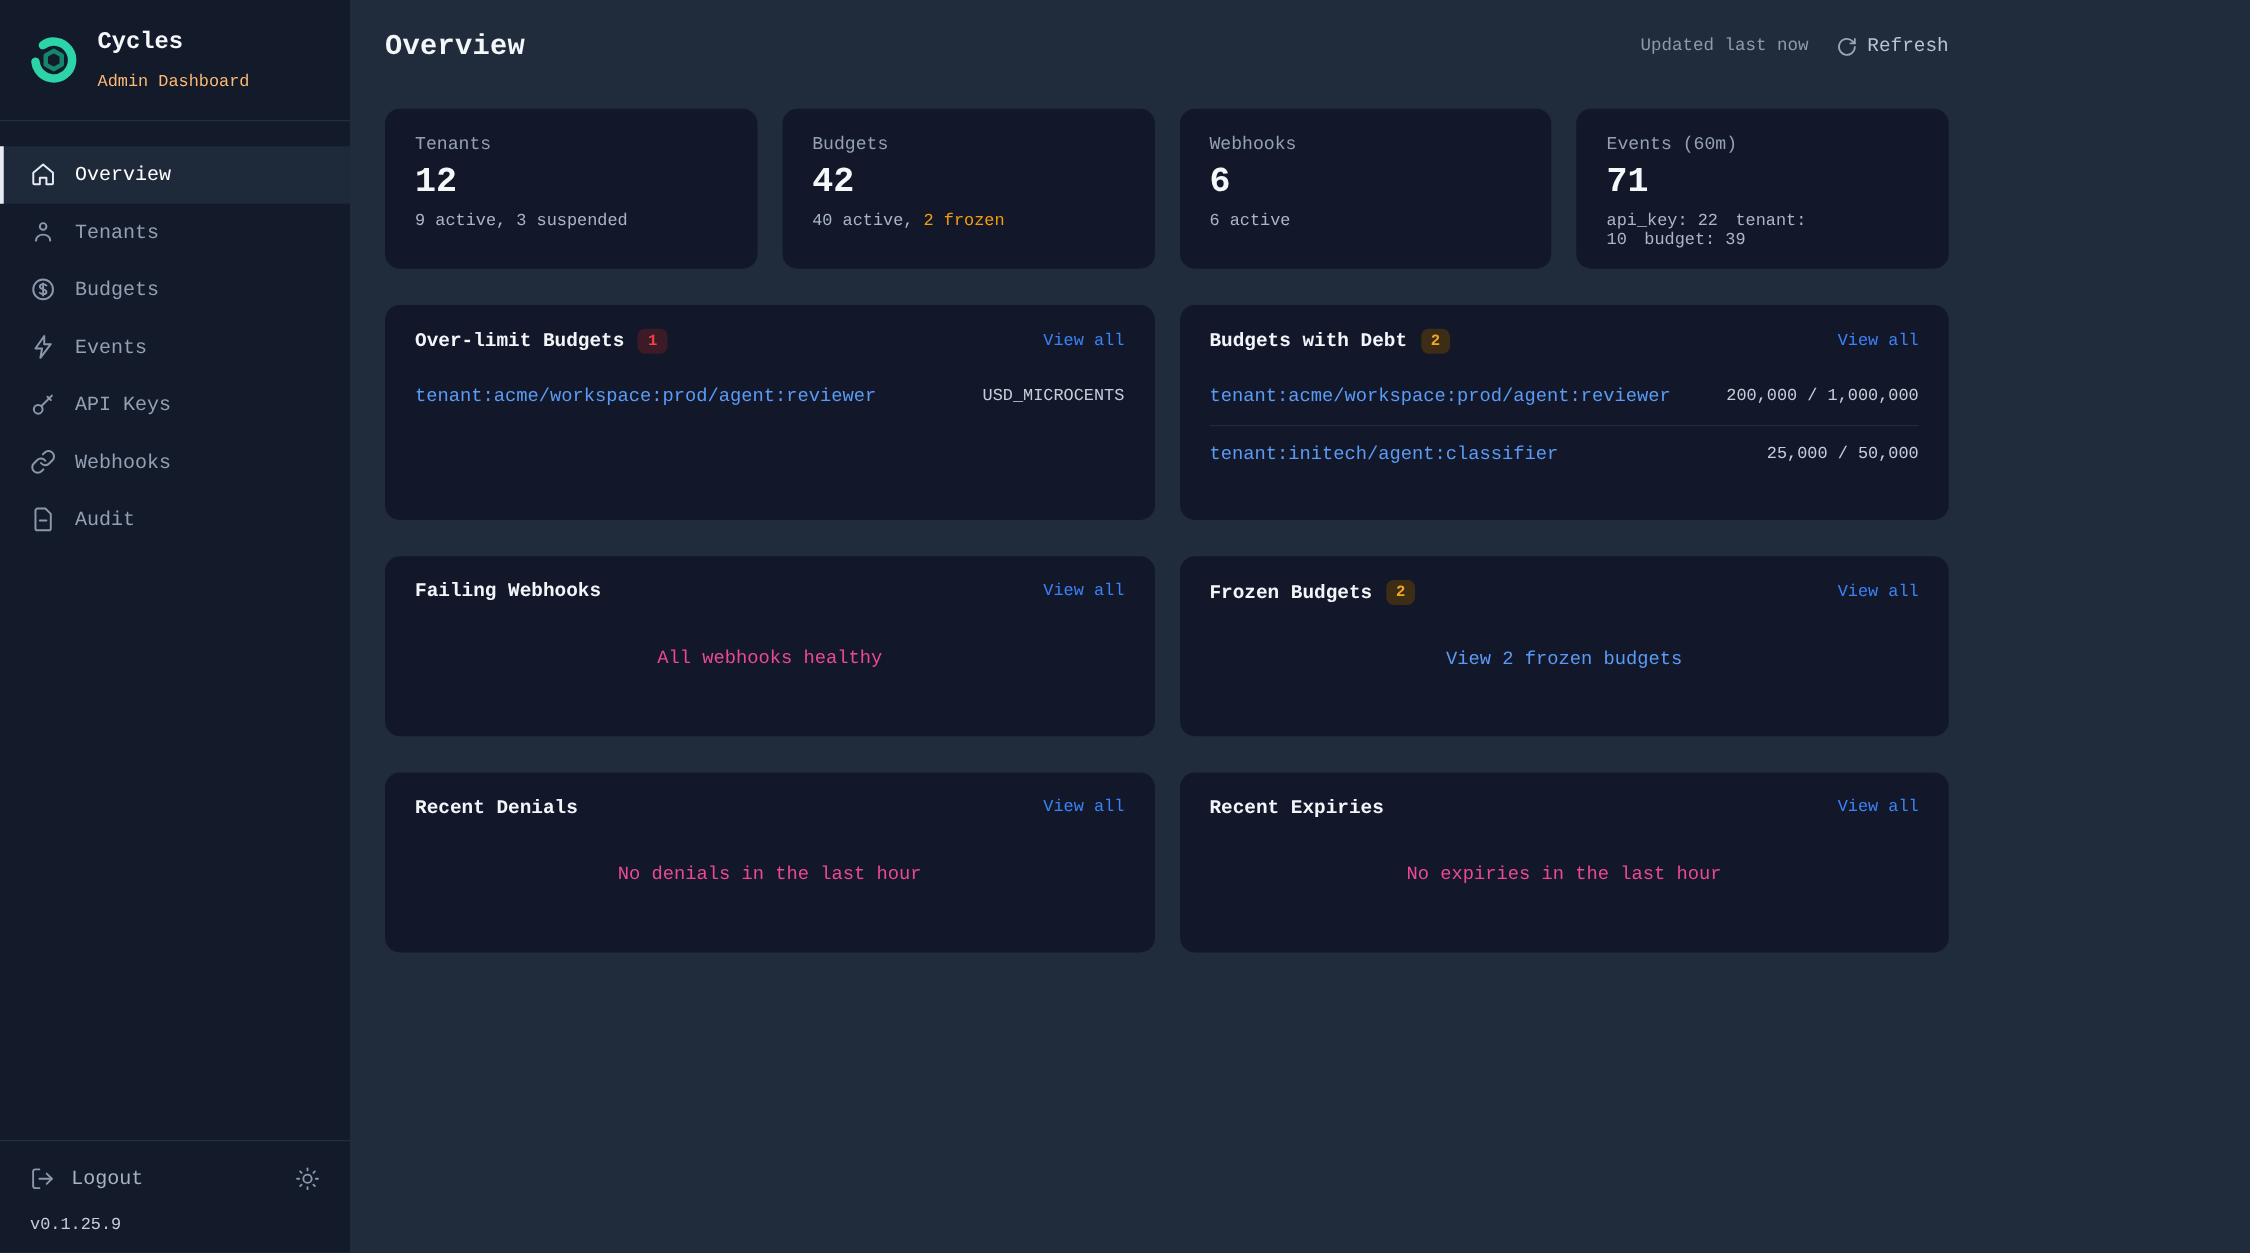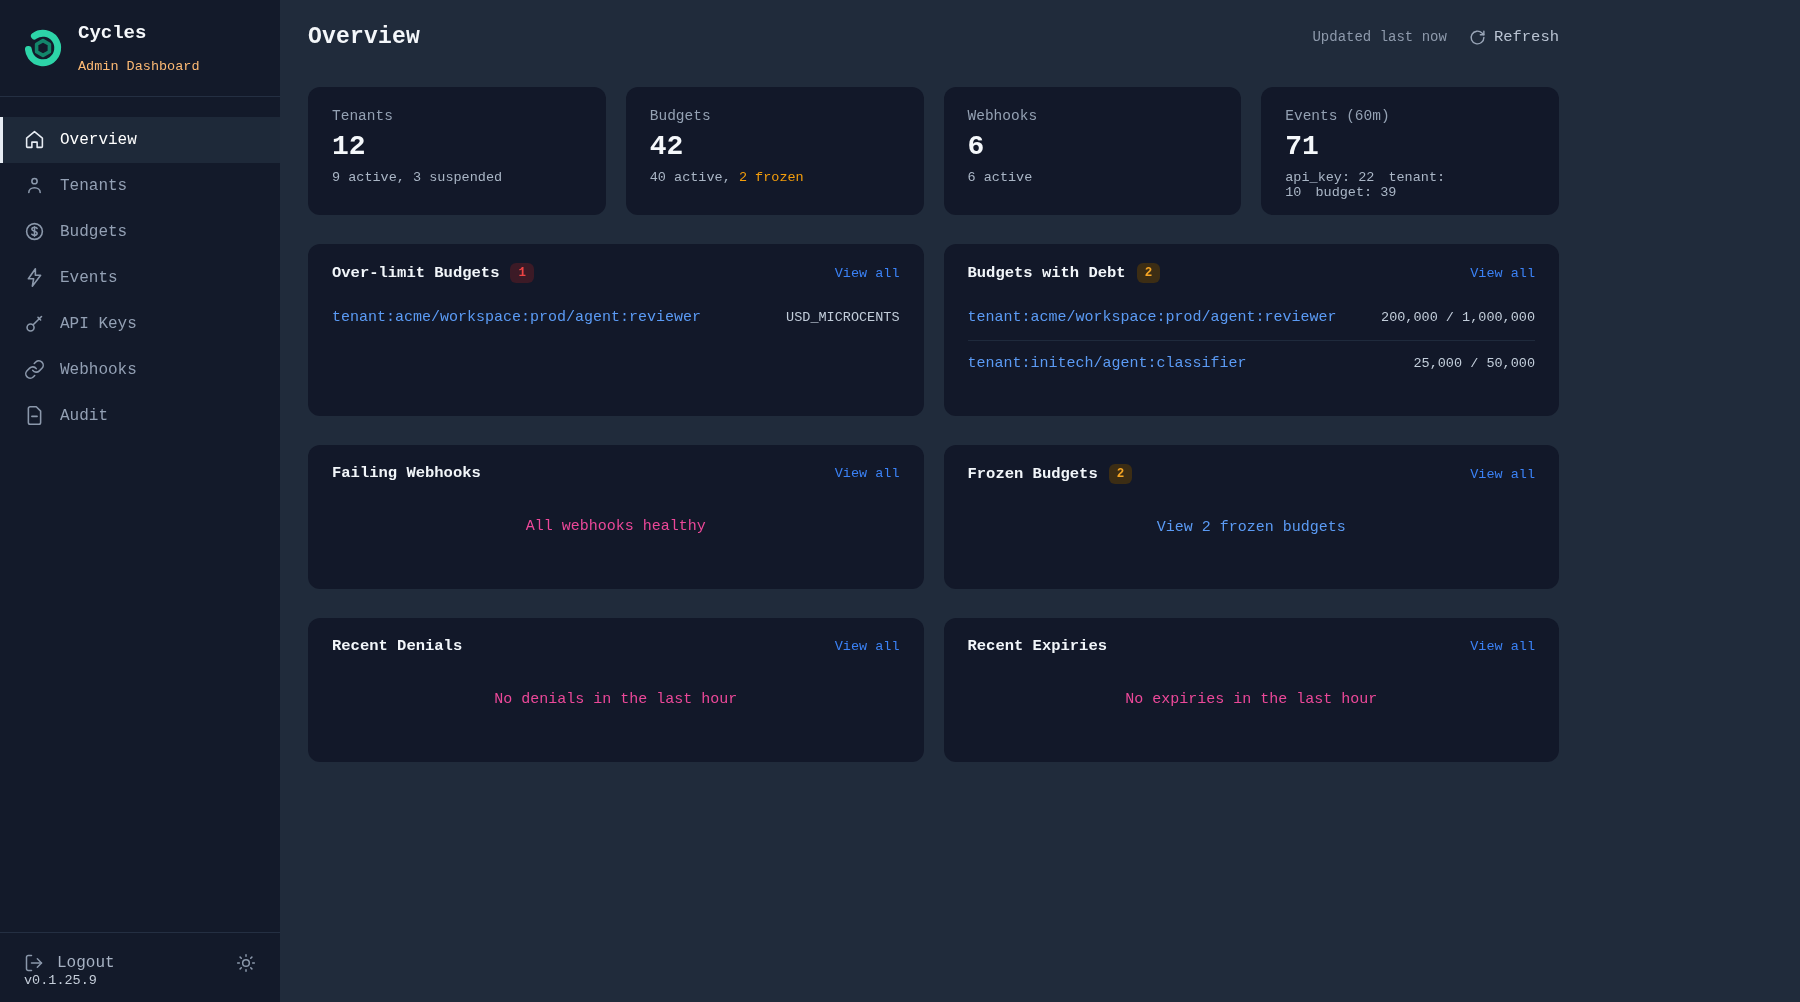--- a/index.html
+++ b/index.html
@@ -47,21 +47,21 @@
     padding: 20px 24px 14px 24px;
   }
   .logout-row { display: flex; align-items: center; justify-content: space-between; }
   .logout-btn {
     display: flex; align-items: center; gap: 13px;
     color: #a7b2c3; font-size: 16px; cursor: pointer; background: none; border: none;
     font-family: inherit;
   }
   .logout-btn .icon { width: 20px; height: 20px; display: inline-flex; color: #8b98ab; }
   .theme-toggle { background: none; border: none; cursor: pointer; color: #8b98ab; width: 20px; height: 20px; display: inline-flex; }
-  .version { font-size: 13.5px; color: #c4cdd9; }
+  .version { font-size: 13.5px; color: #c4cdd9; margin-top: 20px; }
 
   
   .main { flex: 1; padding: 24px 20px 0 28px; overflow: hidden; }
   .main-header { display: flex; align-items: center; justify-content: space-between; }
   .page-title { font-size: 23px; font-weight: 700; color: #f4f7fa; letter-spacing: 0.2px; }
   .header-right { display: flex; align-items: center; gap: 22px; }
   .updated-text { font-size: 14px; color: #8e9aac; }
   .refresh-btn {
     display: flex; align-items: flex-end; gap: 8px;
     background: none; border: none; cursor: pointer;

